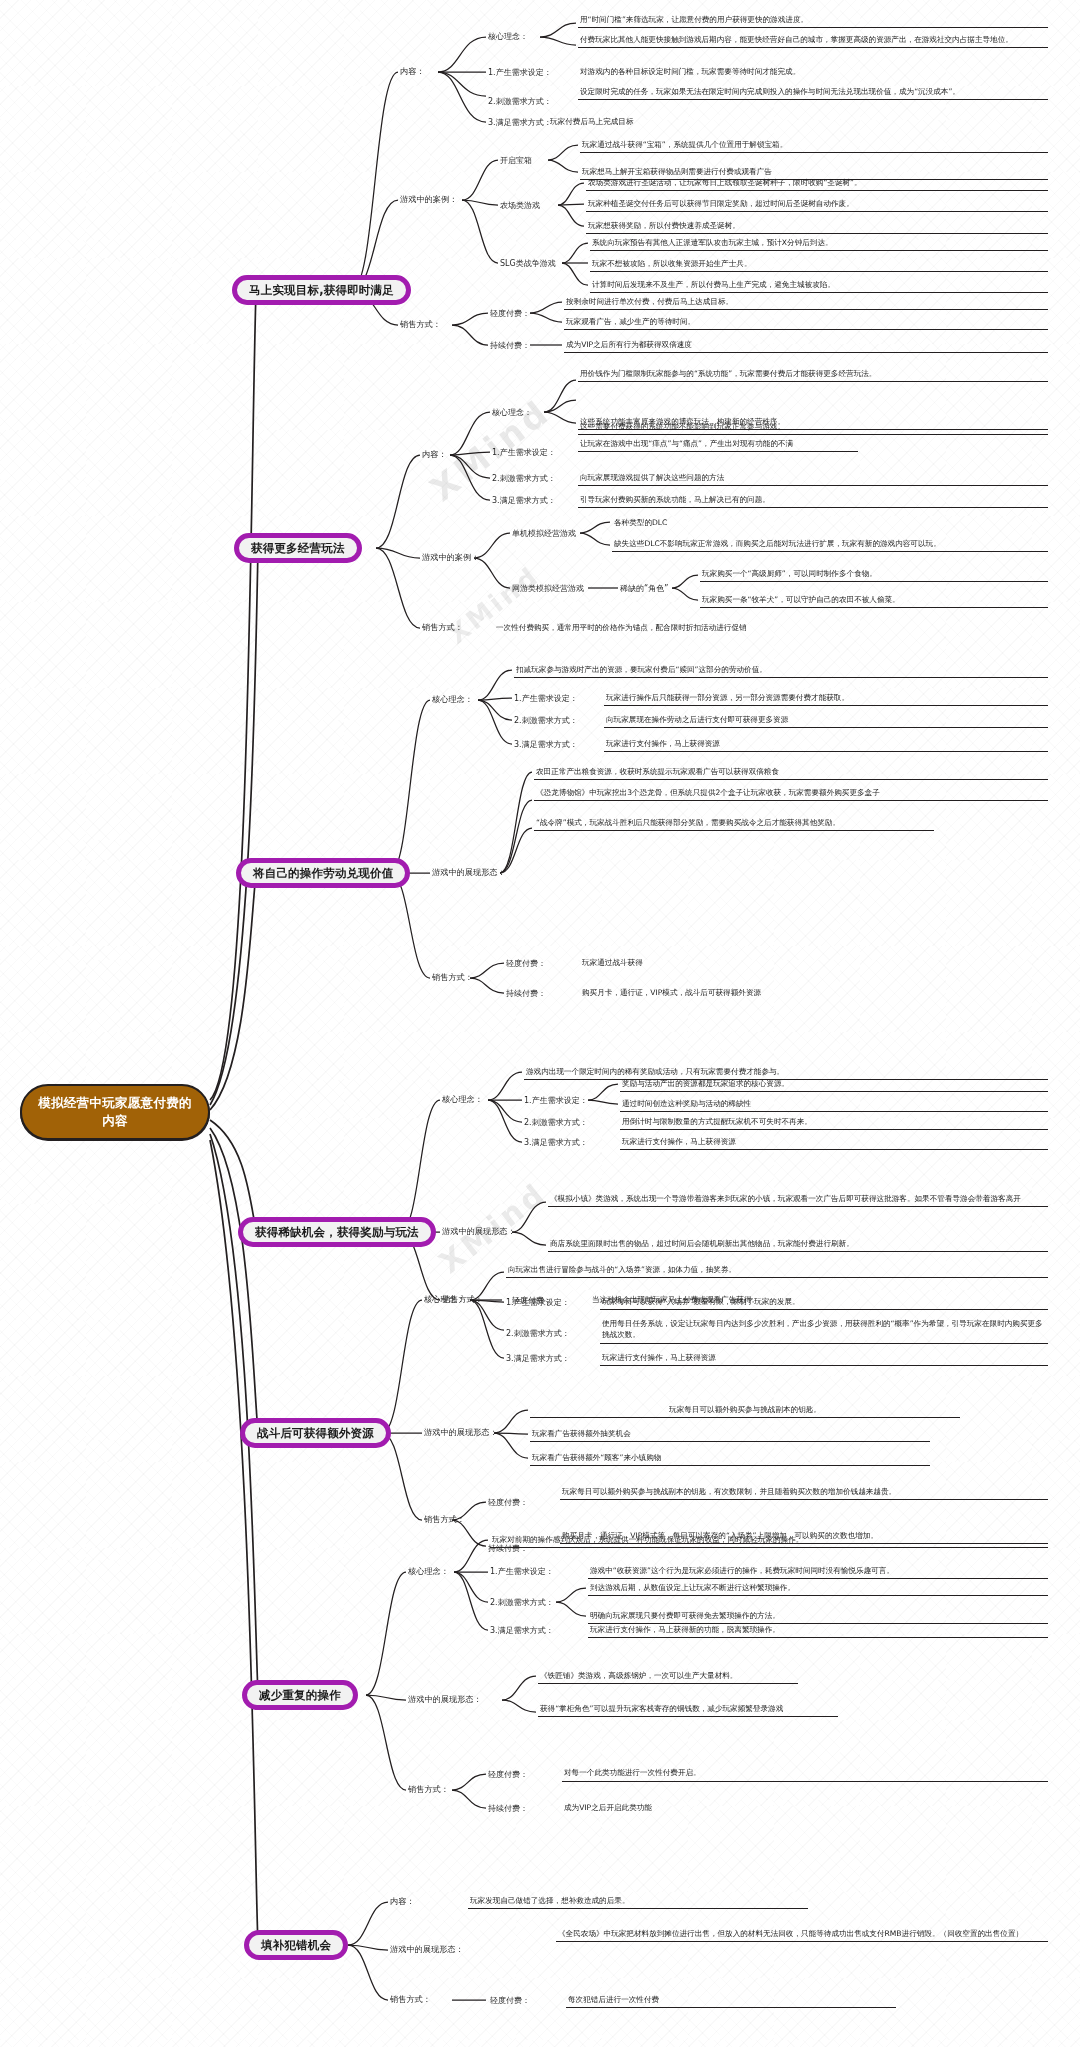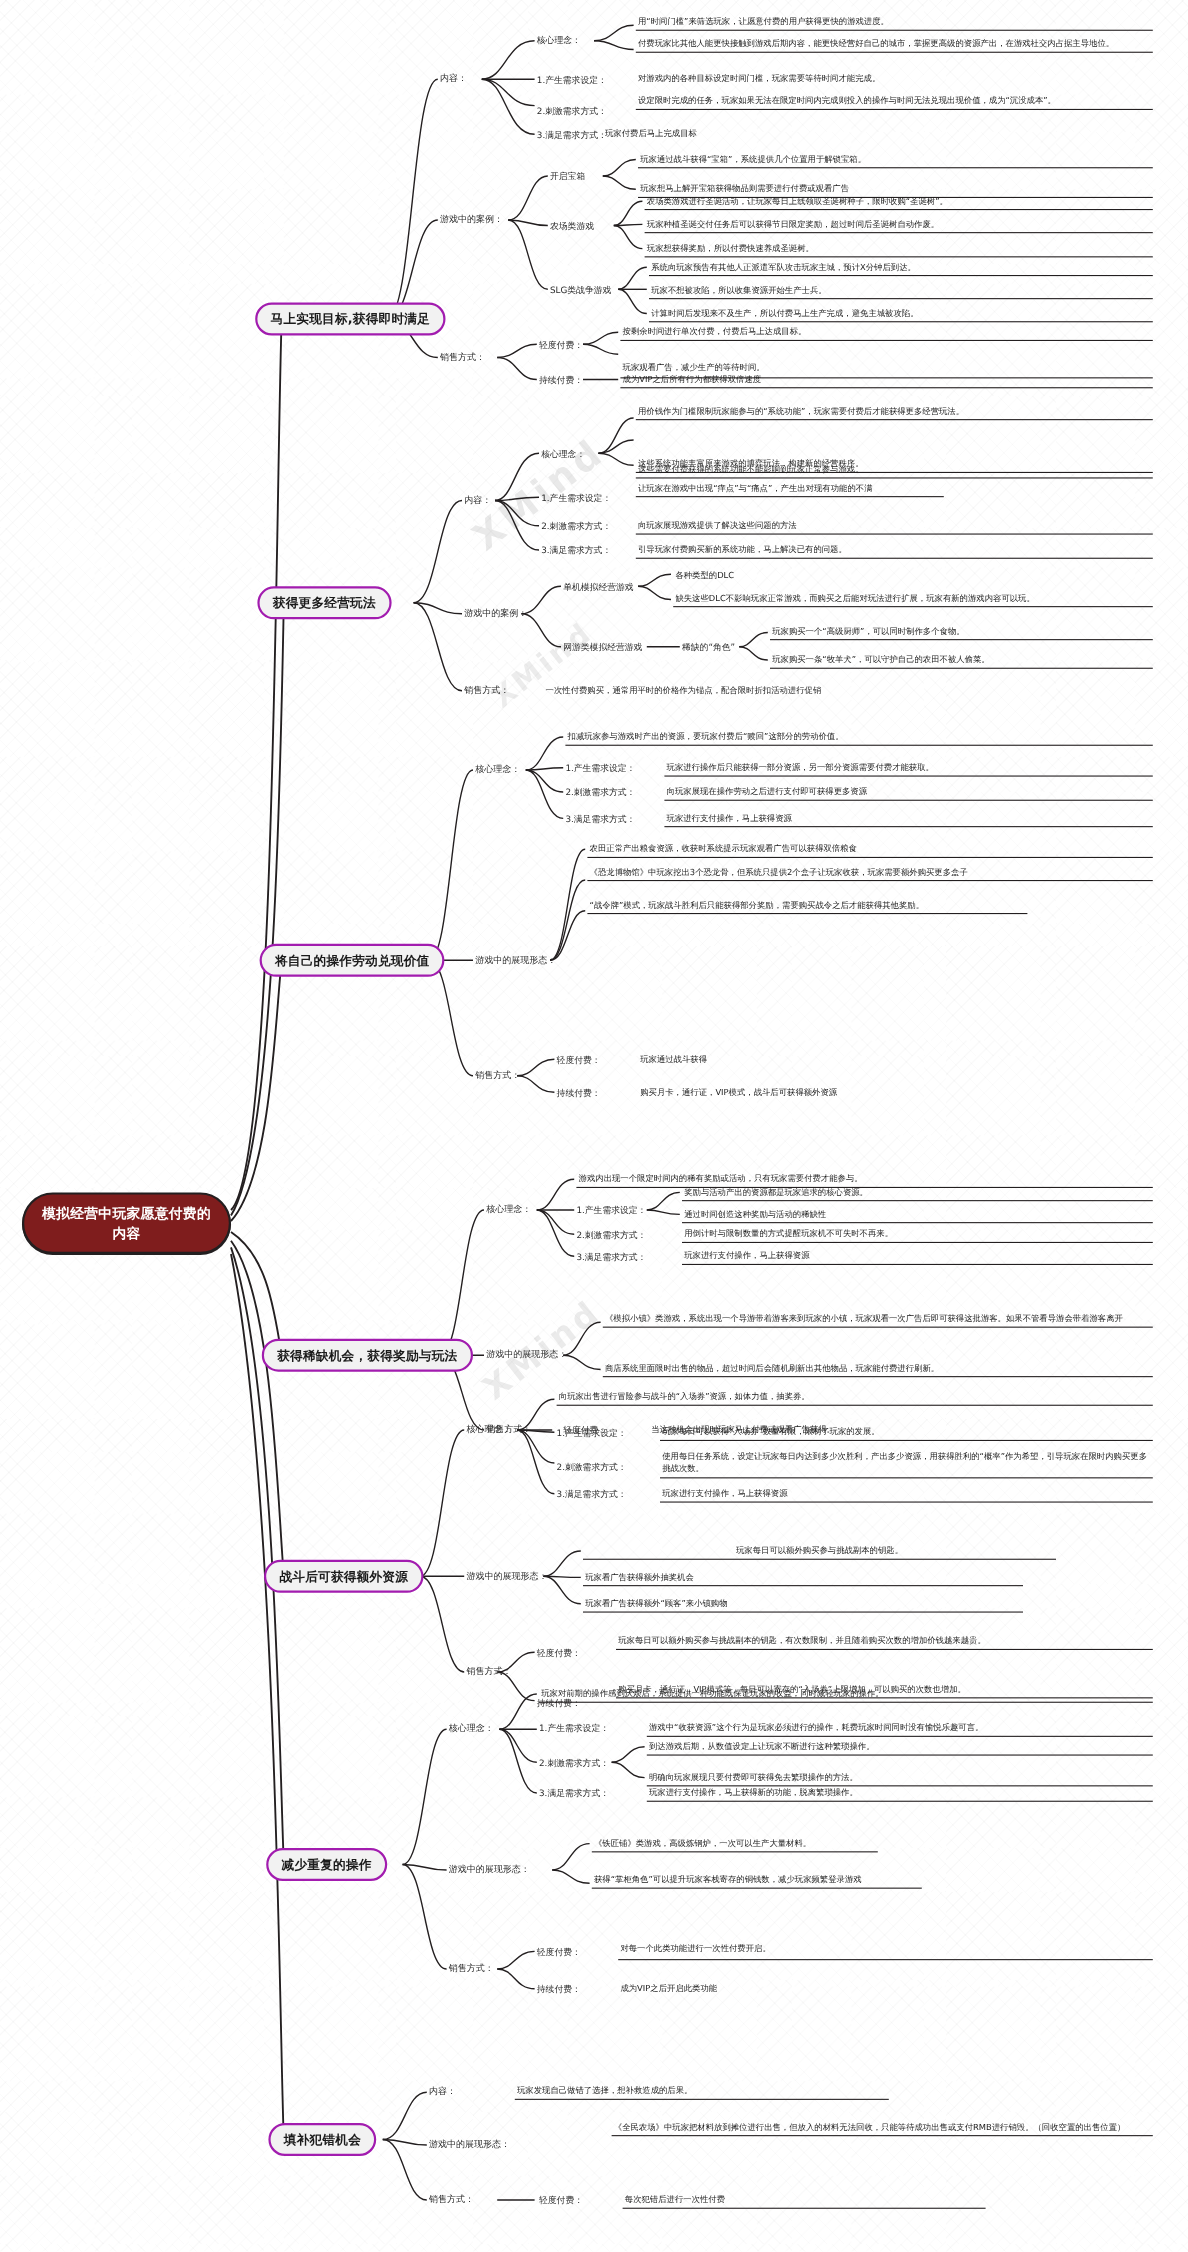--- a/index.html
+++ b/index.html
@@ -35,30 +35,30 @@
   }
   svg#edges{ position:absolute; left:0; top:0; width:1080px; height:2047px; z-index:1; }
   svg#edges path{ fill:none; stroke:#231f20; stroke-width:1.25; }
   svg#edges path.thick{ stroke-width:1.7; }
 
   .node{ position:absolute; z-index:3; }
 
   
   #root{
     left:20px; top:1084px; width:190px; height:56px;
-    background:#7f1d1d; border:2.5px solid #231f20; border-radius:28px;
+    background:#a16207; border:2.5px solid #231f20; border-radius:28px;
     display:flex; align-items:center; justify-content:center; text-align:center;
     color:#ffffff; font-weight:700; font-size:12.5px; line-height:1.45;
     padding:3px 10px; letter-spacing:.3px;
     box-shadow:0 1px 0 #231f20;
   }
 
   
   .l1{
-    background:#f2f2f2; border:2px solid #a21caf; border-radius:16px;
+    background:#f2f2f2; border:5px solid #a21caf; border-radius:16px;
     height:30px; display:flex; align-items:center; justify-content:center;
     font-size:11.5px; font-weight:700; padding:0 12px; white-space:nowrap;
     letter-spacing:.2px;
   }
   
   .l2{ font-size:8.2px; white-space:nowrap; color:#2a2a2a; }
   
   .l3{ font-size:8px; white-space:nowrap; color:#2a2a2a; }
   
   .leaf{
@@ -231,21 +231,21 @@
 <div class="node leaf" style="left:586px; top:198px; width:462px;">玩家种植圣诞交付任务后可以获得节日限定奖励，超过时间后圣诞树自动作废。</div>
 <div class="node leaf" style="left:586px; top:220px; width:462px;">玩家想获得奖励，所以付费快速养成圣诞树。</div>
 
 <div class="node l3" style="left:500px; top:258px;">SLG类战争游戏</div>
 <div class="node leaf" style="left:590px; top:237px; width:458px;">系统向玩家预告有其他人正派遣军队攻击玩家主城，预计X分钟后到达。</div>
 <div class="node leaf" style="left:590px; top:258px; width:458px;">玩家不想被攻陷，所以收集资源开始生产士兵。</div>
 <div class="node leaf" style="left:590px; top:279px; width:458px;">计算时间后发现来不及生产，所以付费马上生产完成，避免主城被攻陷。</div>
 
 <div class="node l3" style="left:490px; top:308px;">轻度付费：</div>
 <div class="node leaf" style="left:564px; top:296px; width:484px;">按剩余时间进行单次付费，付费后马上达成目标。</div>
-<div class="node leaf" style="left:564px; top:330px; width:484px;font-family:Liberation Mono, monospace;">玩家观看广告，减少生产的等待时间。</div>
+<div class="node leaf" style="left:564px; top:316px; width:484px;">玩家观看广告，减少生产的等待时间。</div>
 <div class="node l3" style="left:490px; top:340px;">持续付费：</div>
 <div class="node leaf" style="left:564px; top:339px; width:484px;">成为VIP之后所有行为都获得双倍速度</div>
 
 <div class="node l1" style="left:234px; top:533px;">
   <span>获得更多经营玩法</span>
 </div>
 <div class="node l2" style="left:422px; top:449px;"><span>内容：</span></div>
 <div class="node l2" style="left:422px; top:552px;"><span>游戏中的案例：</span></div>
 <div class="node l2" style="left:422px; top:622px;"><span>销售方式：</span></div>
 

